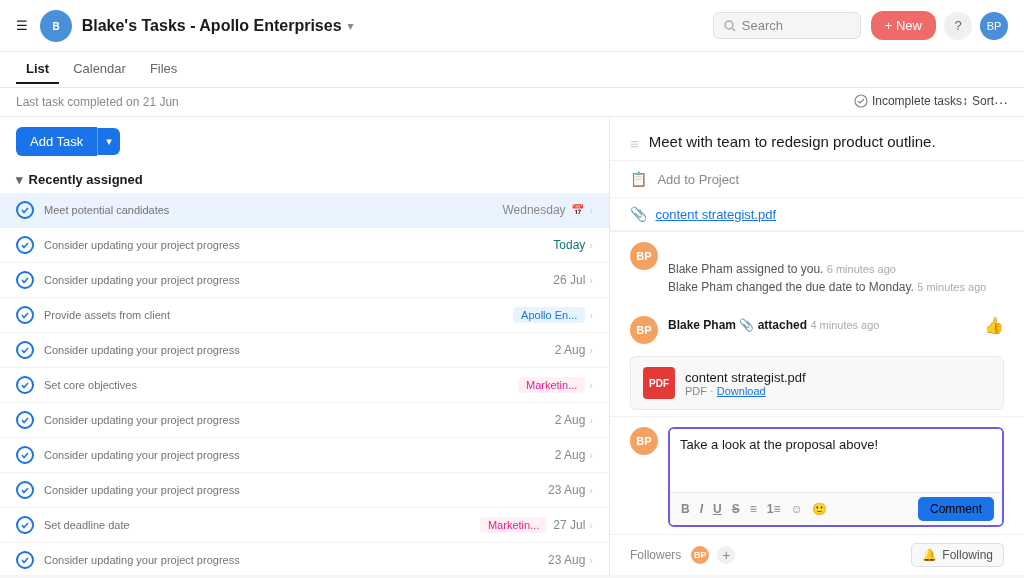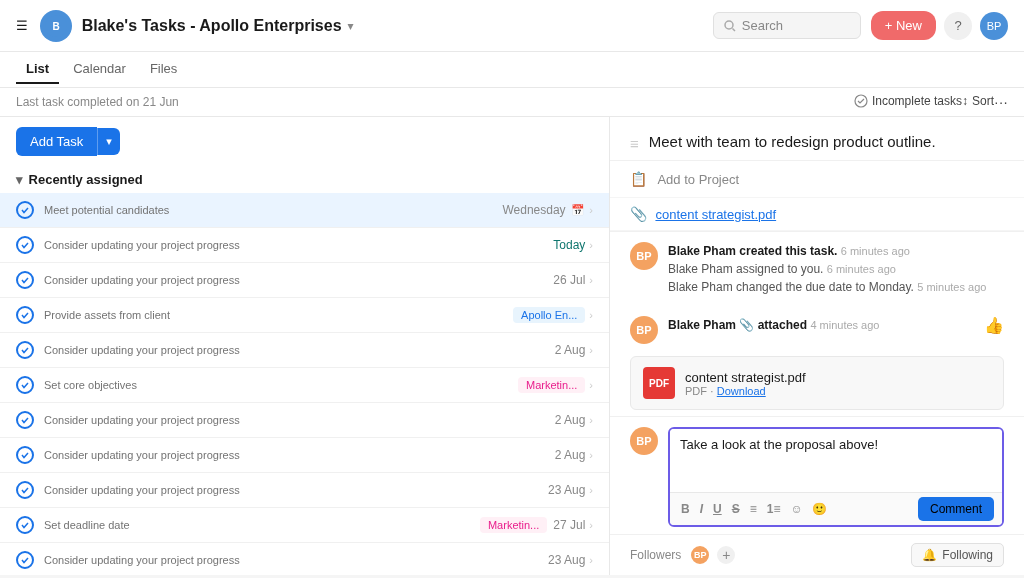--- a/index.html
+++ b/index.html
@@ -371,21 +371,21 @@
       <div class="attachment-row">
         <span class="attachment-icon">📎</span>
         <span class="attachment-link">content strategist.pdf</span>
       </div>
 
       <hr class="activity-divider">
 
       <div class="activity-item">
         <div class="activity-avatar">BP</div>
         <div class="activity-content">
-          <span><strong>Blake Pham created this task.</strong> <span class="activity-time">6 minutes ago</span></span><br>
+          <br>
           <span>Blake Pham assigned to you.  <span class="activity-time">6 minutes ago</span></span><br>
           <span>Blake Pham changed the due date to Monday.  <span class="activity-time">5 minutes ago</span></span>
         </div>
       </div>
 
       <div class="activity-item">
         <div class="activity-avatar">BP</div>
         <div class="activity-content">
           <strong>Blake Pham</strong>
           <span> 📎 </span>

